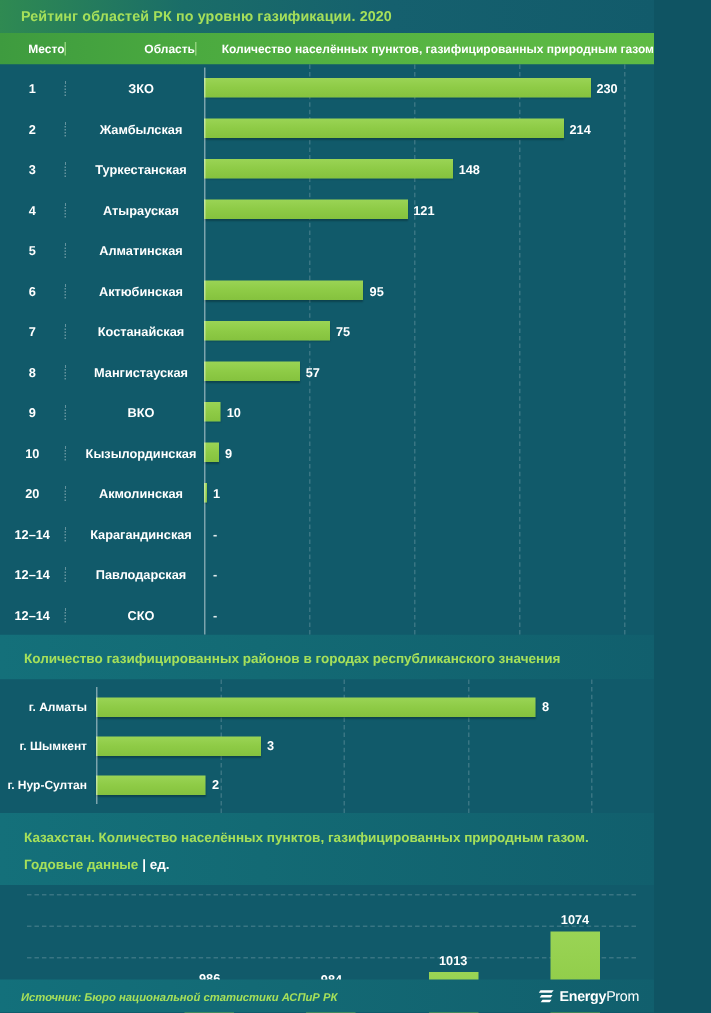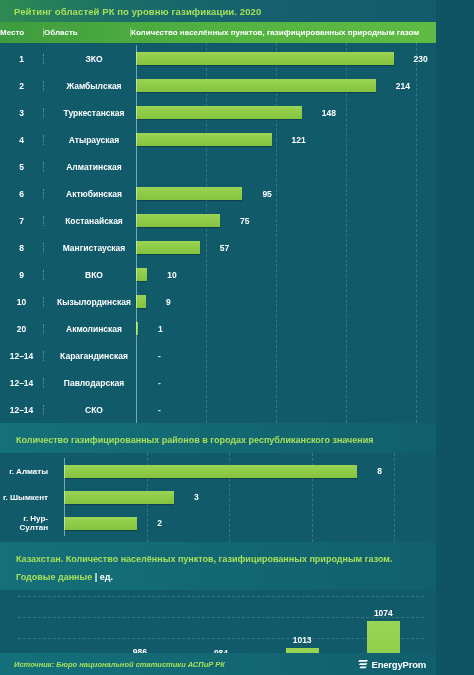--- a/index.html
+++ b/index.html
@@ -43,21 +43,21 @@
     height: 21px;
     background: linear-gradient(90deg, #3e9b3f 0%, #49a83f 25%, #55b342 55%, #5fbb44 100%);
     display: flex;
     align-items: center;
     box-sizing: border-box;
   }
   .col-head .ch {
     font-size: 8px;
     font-weight: bold;
     color: #ffffff;
-    text-align: left;
+    text-align: right;
     box-sizing: border-box;
   }
   .ch-place { width: 43px; }
   .ch-region {
     width: 88px;
     border-left: 1px solid #8fd17a;
     border-right: 1px solid #8fd17a;
   }
   .ch-metric { flex: 1; }
 
@@ -123,21 +123,21 @@
   }
   .bar-h {
     height: 13px;
     background: linear-gradient(180deg, #9ad455 0%, #8ecb46 50%, #85c23e 100%);
     box-shadow: 0 1px 1px rgba(0,0,0,0.25);
   }
   .bar-val {
     font-size: 8.5px;
     font-weight: bold;
     color: #ffffff;
-    margin-left: 20px;
+    margin-left: 4px;
     white-space: nowrap;
   }
   .bar-val.dash { color: #dfe9ea; }
 
   
   .sec-head {
     background: linear-gradient(90deg, #14707a 0%, #136a74 40%, #115f6d 100%);
     padding: 6px 14px 6px 16px;
     box-sizing: border-box;
   }
@@ -164,21 +164,21 @@
     align-items: center;
     position: relative;
   }
   .city-label {
     width: 64px;
     flex: 0 0 64px;
     text-align: right;
     font-size: 8px;
     font-weight: bold;
     color: #ffffff;
-    padding-right: 16px;
+    padding-right: 6px;
     box-sizing: border-box;
   }
   .city-bar-area {
     flex: 1;
     display: flex;
     align-items: center;
     position: relative;
   }
 
   
@@ -259,21 +259,21 @@
   .logo-mark {
     width: 11px;
     height: 11px;
   }
   .logo-text {
     font-size: 9.5px;
     color: #ffffff;
     font-weight: bold;
     letter-spacing: -0.2px;
   }
-  .logo-text .light { font-weight: bold; text-align: right; }
+  .logo-text .light { font-weight: normal; text-align: right; }
 </style>
 </head>
 <body>
 
 <div class="page">
 
   <div class="title-bar">
     <span class="title-text">Рейтинг областей РК по уровню газификации. 2020</span>
   </div>
 

